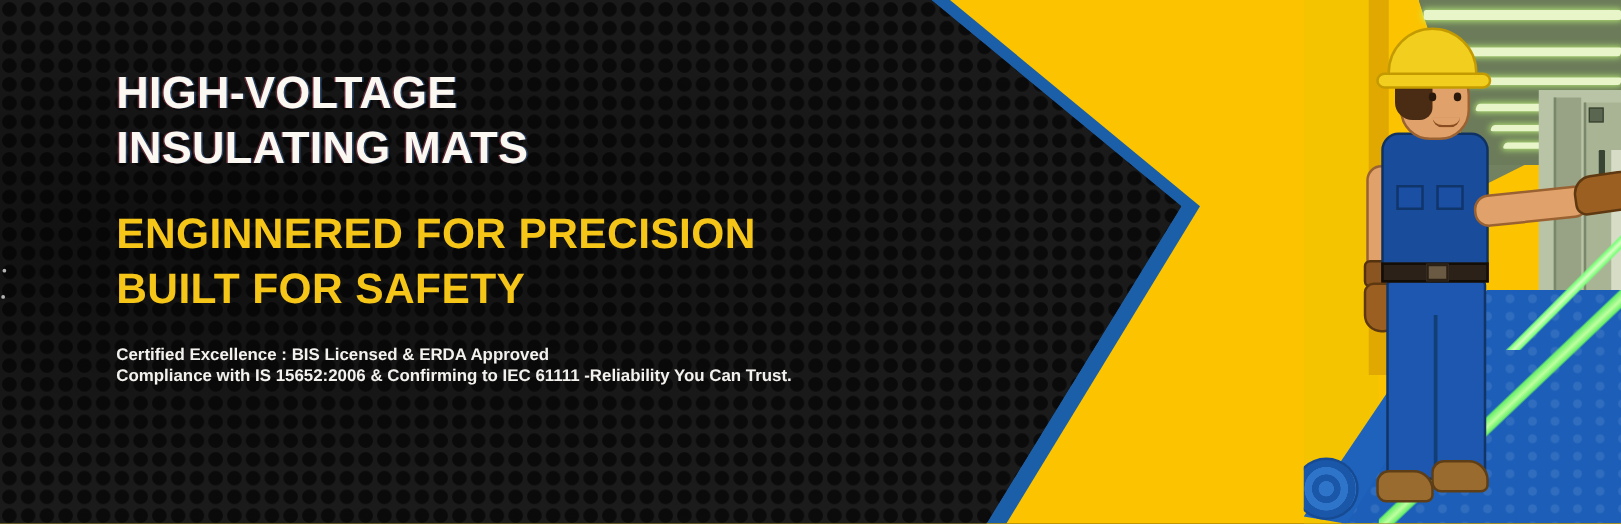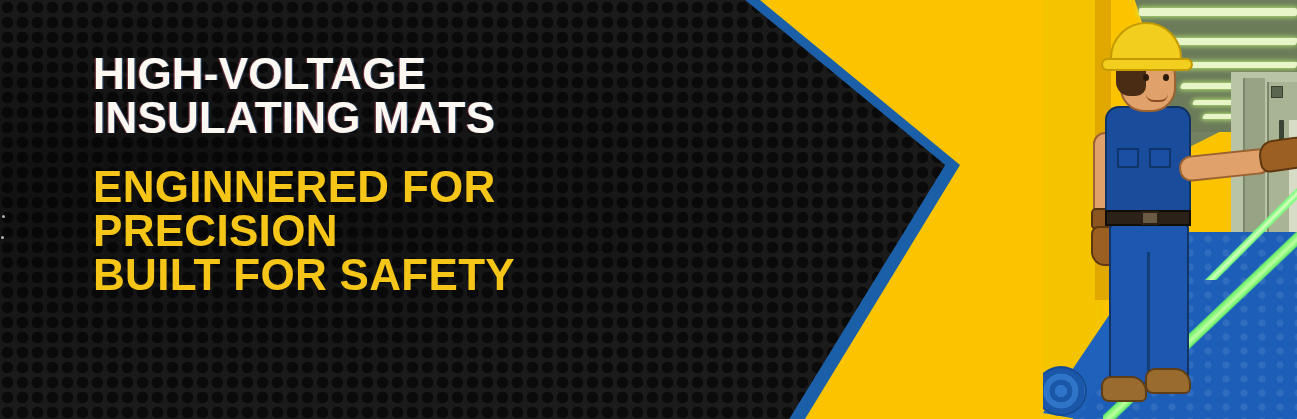--- a/index.html
+++ b/index.html
@@ -236,33 +236,33 @@
 
   
   .content {
     position: absolute;
     left: 93px; top: 0; width: 640px; height: 419px;
     z-index: 6;
   }
   .headline {
     position: absolute; top: 52px; left: 0;
     margin: 0;
-    font-size: 44px;
+    font-size: 36px;
     line-height: 44px;
     letter-spacing: 0.2px;
     font-weight: 800;
     color: #FBF8F2;
     text-transform: uppercase;
     text-shadow: -1.2px 0 rgba(255,90,120,0.35), 1.2px 0 rgba(90,160,255,0.35);
     white-space: pre-line;
   }
   .subhead {
     position: absolute; top: 165px; left: 0;
     margin: 0;
-    font-size: 44px;
+    font-size: 34px;
     line-height: 44px;
     letter-spacing: 0.3px;
     font-weight: 700;
     color: #F5C518;
     text-transform: uppercase;
     white-space: pre-line;
   }
   .fineprint {
     position: absolute; top: 275px; left: 0;
     margin: 0;
@@ -357,16 +357,18 @@
     <div class="edge-speck sp2"></div>
   </div>
 
   <div class="content">
     <h1 class="headline">HIGH-VOLTAGE
 INSULATING MATS</h1>
 
     <h2 class="subhead">ENGINNERED FOR PRECISION
 BUILT FOR SAFETY</h2>
 
+    <p class="fineprint">Certified Excellence : BIS Licensed &amp; ERDA Approved
+Compliance with IS 15652:2006 &amp; Confirming to IEC 61111 -Reliability You Can Trust.</p>
 
   </div>
 
 </div>
 
 </body></html>

